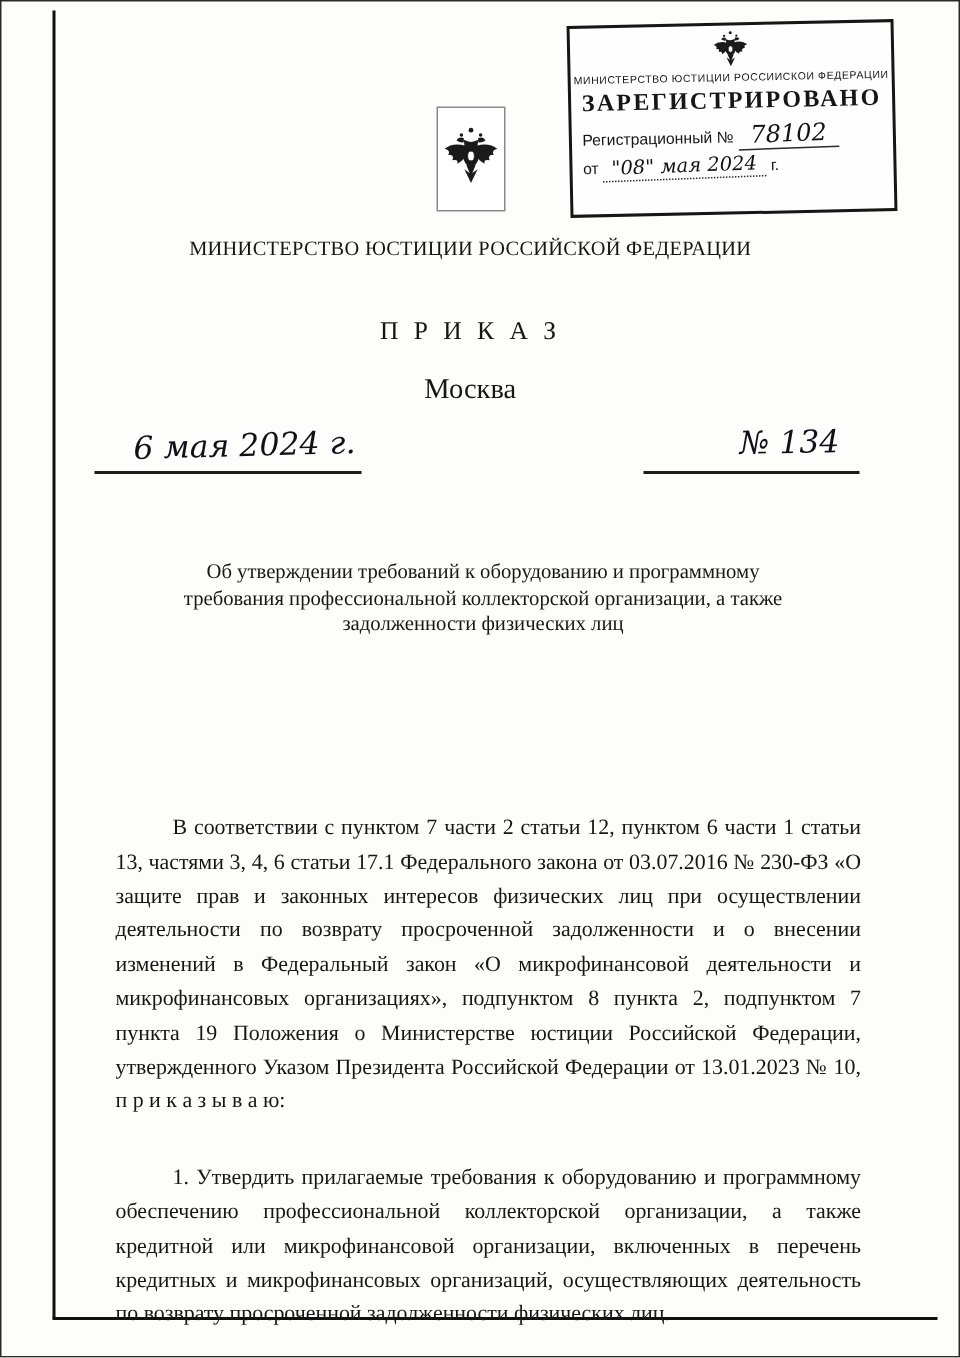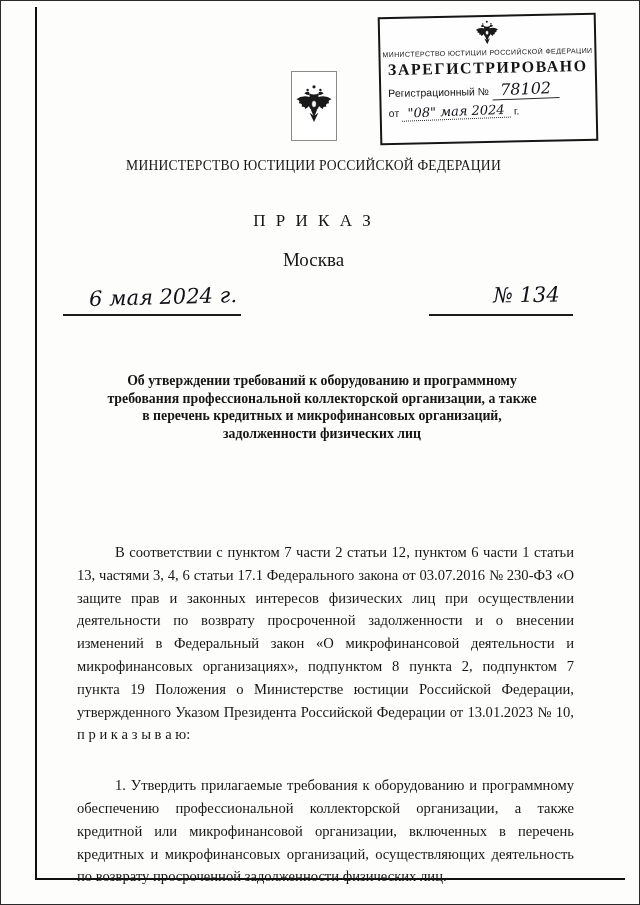--- a/index.html
+++ b/index.html
@@ -95,21 +95,21 @@
     font-size: 21px; transform: rotate(-1deg);
   }
   .hw-number-underline {
     position: absolute; left: 428px; top: 313px;
     width: 144px; height: 2px; background: #1c1c1c;
   }
 
   
   .order-title {
     position: absolute; left: 68px; top: 371px; width: 506px;
-    font-weight: bold; font-size: 13.8px; line-height: 17.6px;
+    font-weight: normal; font-size: 13.8px; line-height: 17.6px;
     text-align: center;
   }
 
   
   .body-text {
     position: absolute; left: 76px; top: 512px; width: 497px;
     font-size: 14.6px; line-height: 22.8px; text-align: justify;
   }
   .body-text p { text-indent: 38px; margin-top: 28px; }
 </style>
@@ -171,21 +171,20 @@
   <div class="centered city">Москва</div>
 
   <div class="hand hw-date">6 мая 2024 г.</div>
   <div class="hw-date-underline"></div>
   <div class="hand hw-number">№ 134</div>
   <div class="hw-number-underline"></div>
 
   <div class="order-title">
     <div>Об утверждении требований к оборудованию и программному</div>
     <div>требования профессиональной коллекторской организации, а также</div>
-    <div>в перечень кредитных и микрофинансовых организаций,</div>
     <div>задолженности физических лиц</div>
   </div>
 
   <div class="body-text">
     <p>В соответствии с пунктом 7 части 2 статьи 12, пунктом 6 части 1 статьи 13, частями 3, 4, 6 статьи 17.1 Федерального закона от 03.07.2016 № 230-ФЗ «О защите прав и законных интересов физических лиц при осуществлении деятельности по возврату просроченной задолженности и о внесении изменений в Федеральный закон «О микрофинансовой деятельности и микрофинансовых организациях», подпунктом 8 пункта 2, подпунктом 7 пункта 19 Положения о Министерстве юстиции Российской Федерации, утвержденного Указом Президента Российской Федерации от 13.01.2023 № 10, п р и к а з ы в а ю:</p>
     <p>1. Утвердить прилагаемые требования к оборудованию и программному обеспечению профессиональной коллекторской организации, а также кредитной или микрофинансовой организации, включенных в перечень кредитных и микрофинансовых организаций, осуществляющих деятельность по возврату просроченной задолженности физических лиц.</p>
   </div>
 
 </div>
 

